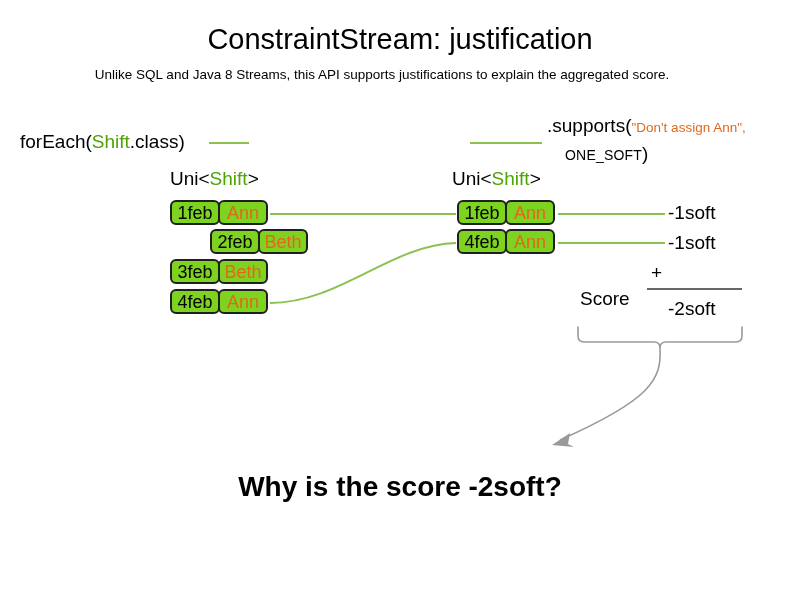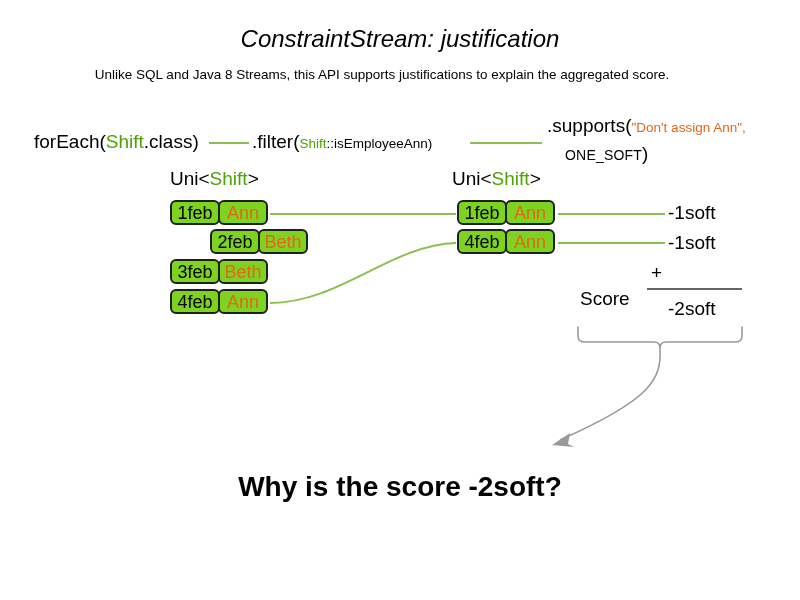--- a/index.html
+++ b/index.html
@@ -21,46 +21,44 @@
     width: 800px;
     height: 600px;
   }
   
   .title {
     position: absolute;
     top: 18px;
     left: 0;
     width: 800px;
     text-align: center;
-    font-size: 24px;
+    font-size: 29px;
     line-height: 42px;
     font-weight: normal;
     color: #000;
     letter-spacing: 0px;
-    font-style: italic;
   }
   .subtitle {
     position: absolute;
     top: 66px;
     left: 0;
     width: 764px;
     text-align: center;
     font-size: 13.5px;
     line-height: 18px;
     color: #000;
   }
   
   .code-foreach {
     position: absolute;
     left: 20px;
     top: 130px;
     font-size: 19px;
     line-height: 24px;
     white-space: nowrap;
-    margin-left: 14px;
   }
   .code-filter {
     position: absolute;
     left: 252px;
     top: 130px;
     font-size: 19px;
     line-height: 24px;
     white-space: nowrap;
   }
   .code-penalize {
@@ -194,21 +192,20 @@
 
 <div class="slide">
 
   <div class="title">ConstraintStream: justification</div>
   <div class="subtitle">Unlike SQL and Java 8 Streams, this API supports justifications to explain the aggregated score.</div>
 
   <div class="code-foreach"><span>forEach(</span><span class="kw-type">Shift</span><span>.class)</span></div>
 
   <div class="conn-dash d1"></div>
 
-  <div class="code-filter"><span>.filter(</span><span class="kw-type small-code">Shift</span><span class="small-code">::isEmployeeAnn)</span></div>
 
   <div class="conn-dash d2"></div>
 
   <div class="code-penalize"><span>.supports(</span><span class="kw-str small-code">"Don't assign Ann",</span><span class="line2"><span class="sig-small">ONE_SOFT</span><span>)</span></span></div>
 
   <div class="uni-label uni-left"><span>Uni&lt;</span><span class="kw-type">Shift</span><span>&gt;</span></div>
 
   <div class="uni-label uni-right"><span>Uni&lt;</span><span class="kw-type">Shift</span><span>&gt;</span></div>
 
   <div class="fact-row lr1">

